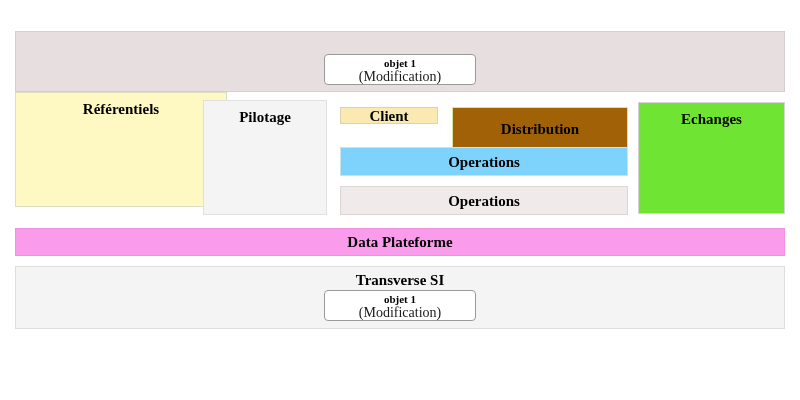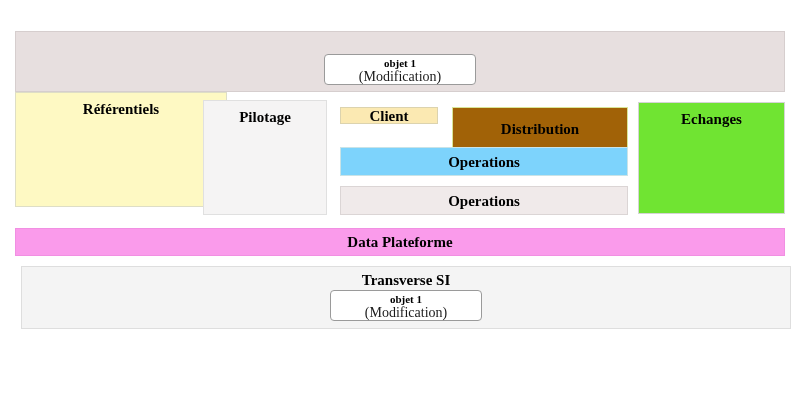--- a/index.html
+++ b/index.html
@@ -28,21 +28,21 @@
   
   .canaux        { left: 15px;  top: 31px;  width: 770px; height: 61px;  background: #e7dfdf; border-color: #d6cece; }
   .referentiels  { left: 15px;  top: 92px; width: 212px; height: 115px; background: #fef9c3; border-color: #dedec6; }
   .pilotage      { left: 203px; top: 100px; width: 124px; height: 115px; background: #f5f4f4; border-color: #e0e0e0; }
   .client        { left: 340px; top: 107px; width: 98px;  height: 17px;  background: #fbe9b2; border-color: #dcd3ae; }
   .distribution  { left: 452px; top: 107px; width: 176px; height: 44px;  background: #a16207; border-color: #d9e596; }
   .operations    { left: 340px; top: 147px; width: 288px; height: 29px;  background: #7dd3fc; border-color: #c9e3e7; }
   .ressources    { left: 340px; top: 186px; width: 288px; height: 29px;  background: #f0eaea; border-color: #dbd5d5; }
   .echanges      { left: 638px; top: 102px; width: 147px; height: 112px; background: #70e432; border-color: #d4d4d4; }
   .data-plateforme { left: 15px; top: 228px; width: 770px; height: 28px; background: #fa9beb; border-color: #f18fe2; }
-  .transverse    { left: 15px;  top: 266px; width: 770px; height: 63px;  background: #f4f4f4; border-color: #dedede; margin-left: 6px; }
+  .transverse    { left: 15px;  top: 266px; width: 770px; height: 63px;  background: #f4f4f4; border-color: #dedede; }
 
   .vcenter {
     display: flex;
     align-items: center;
     justify-content: center;
   }
 
   
   .object-card {
     position: absolute;

